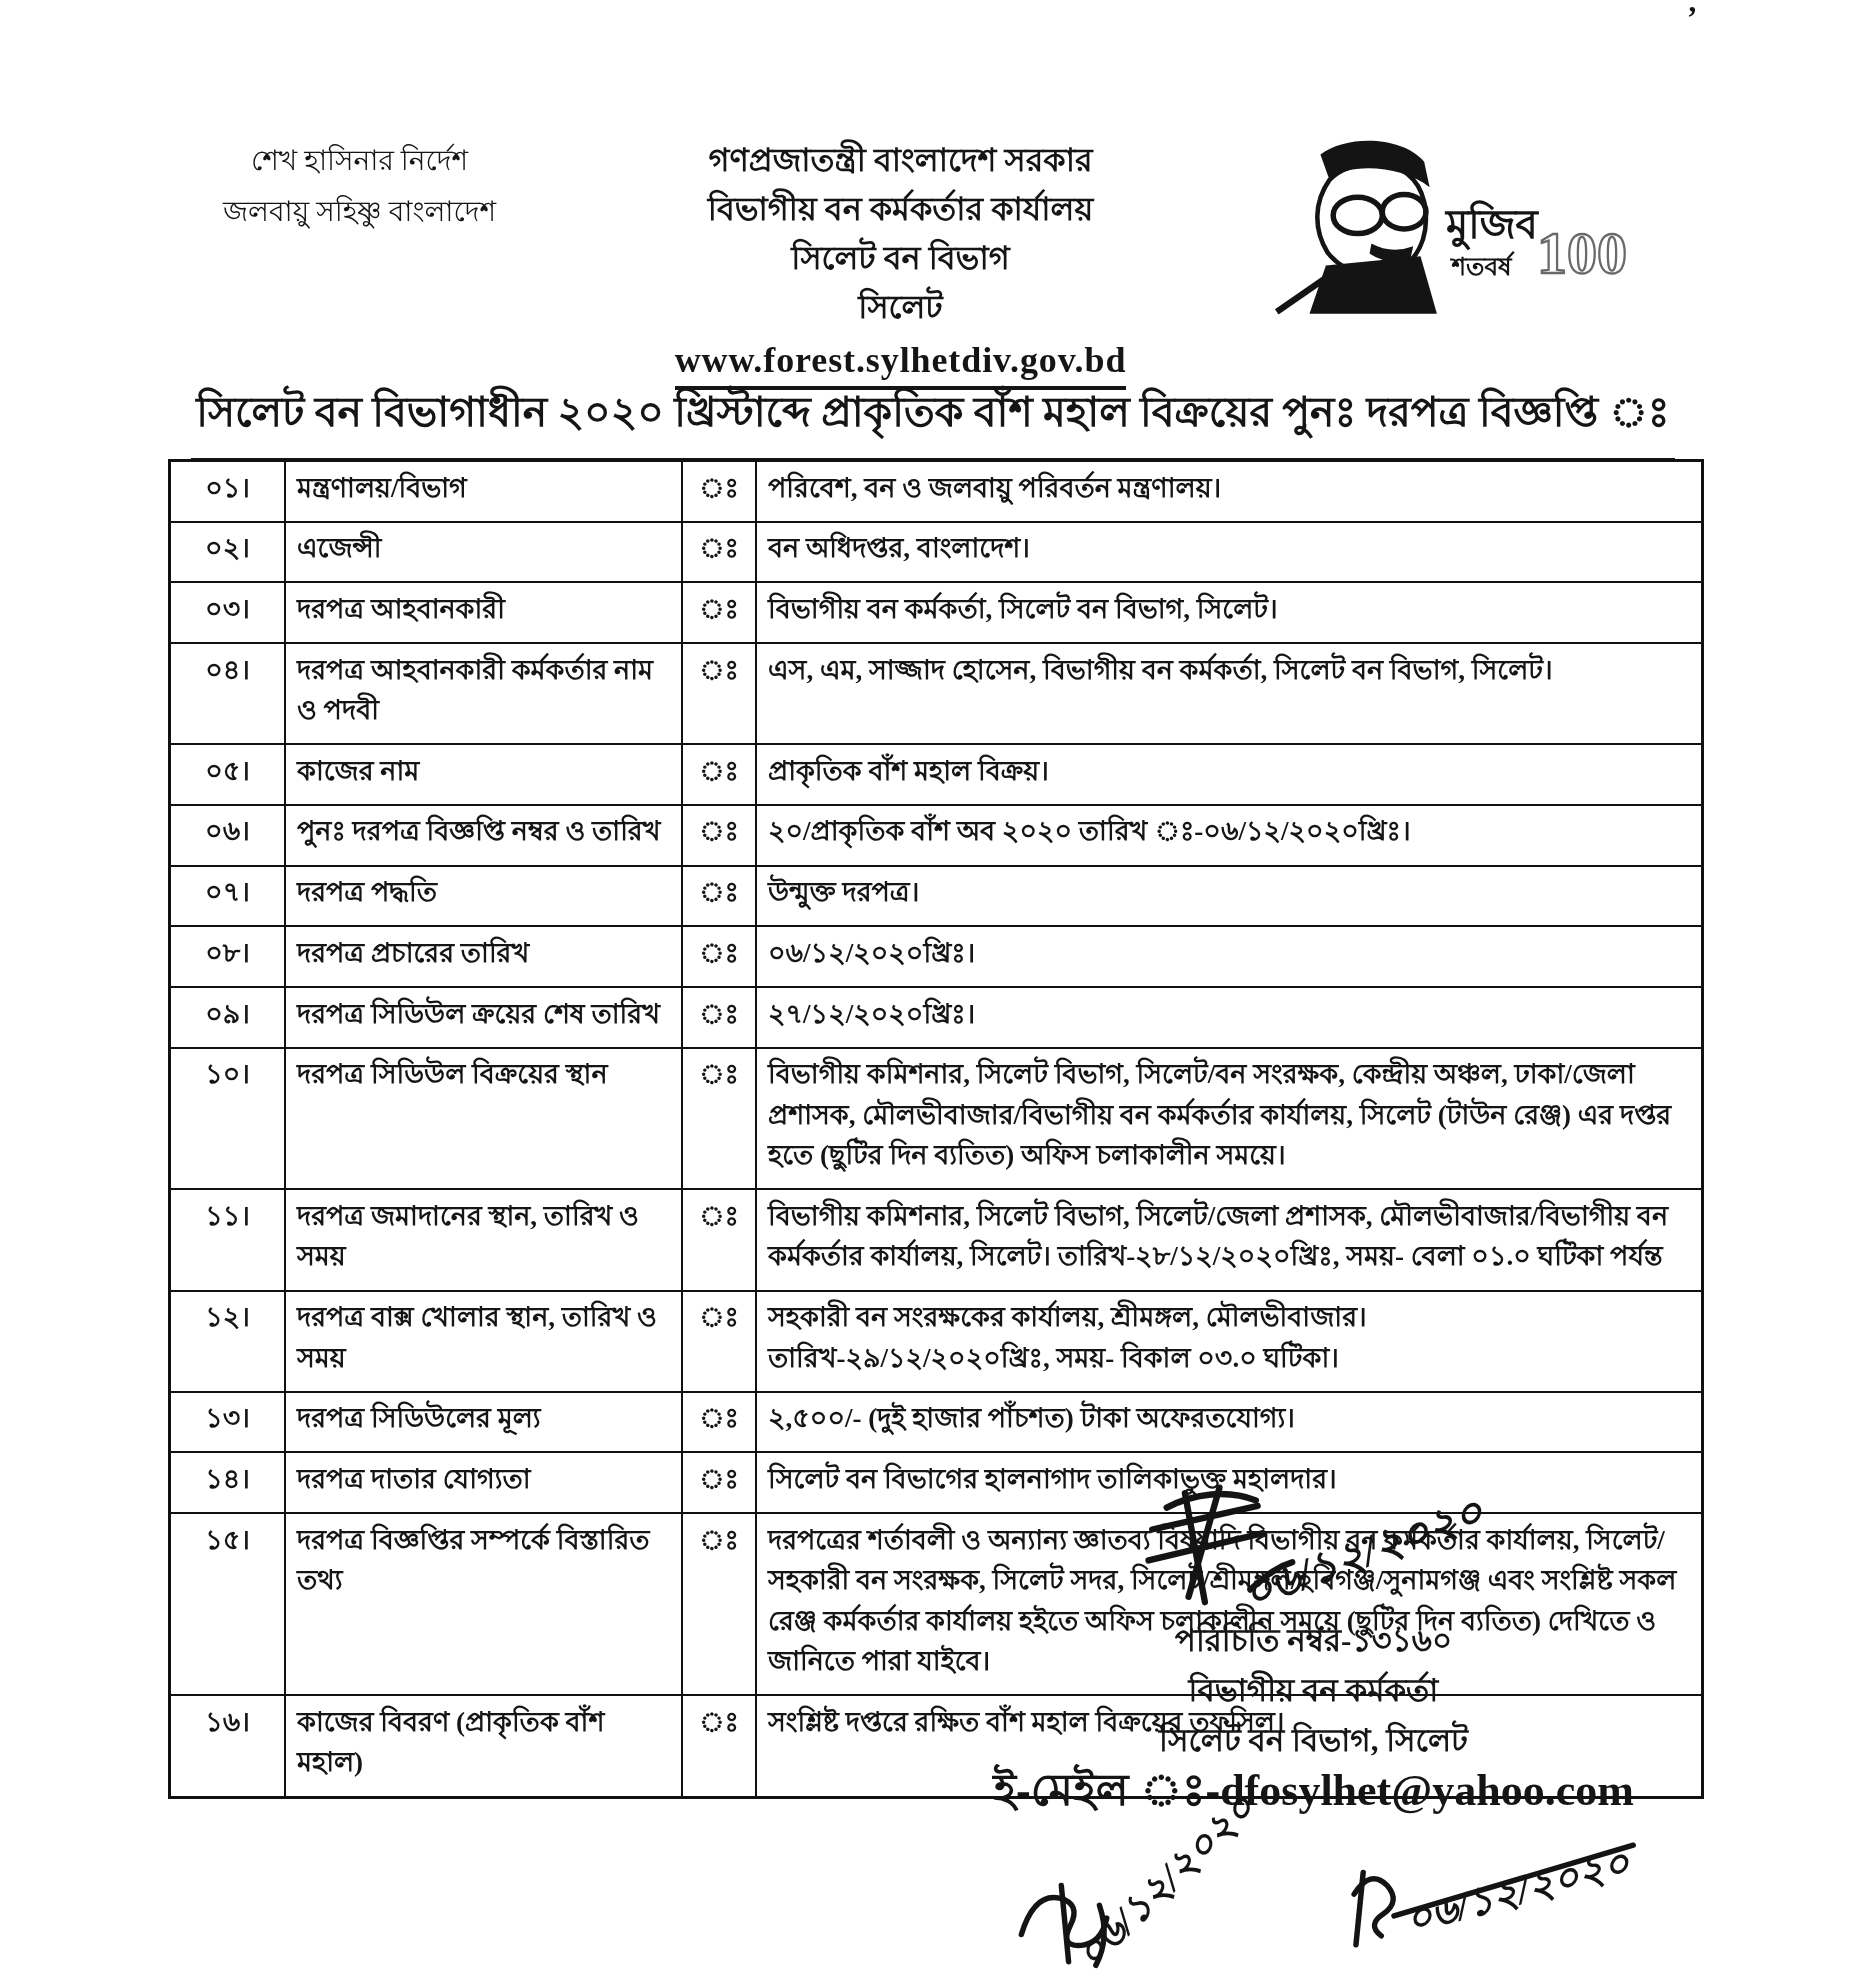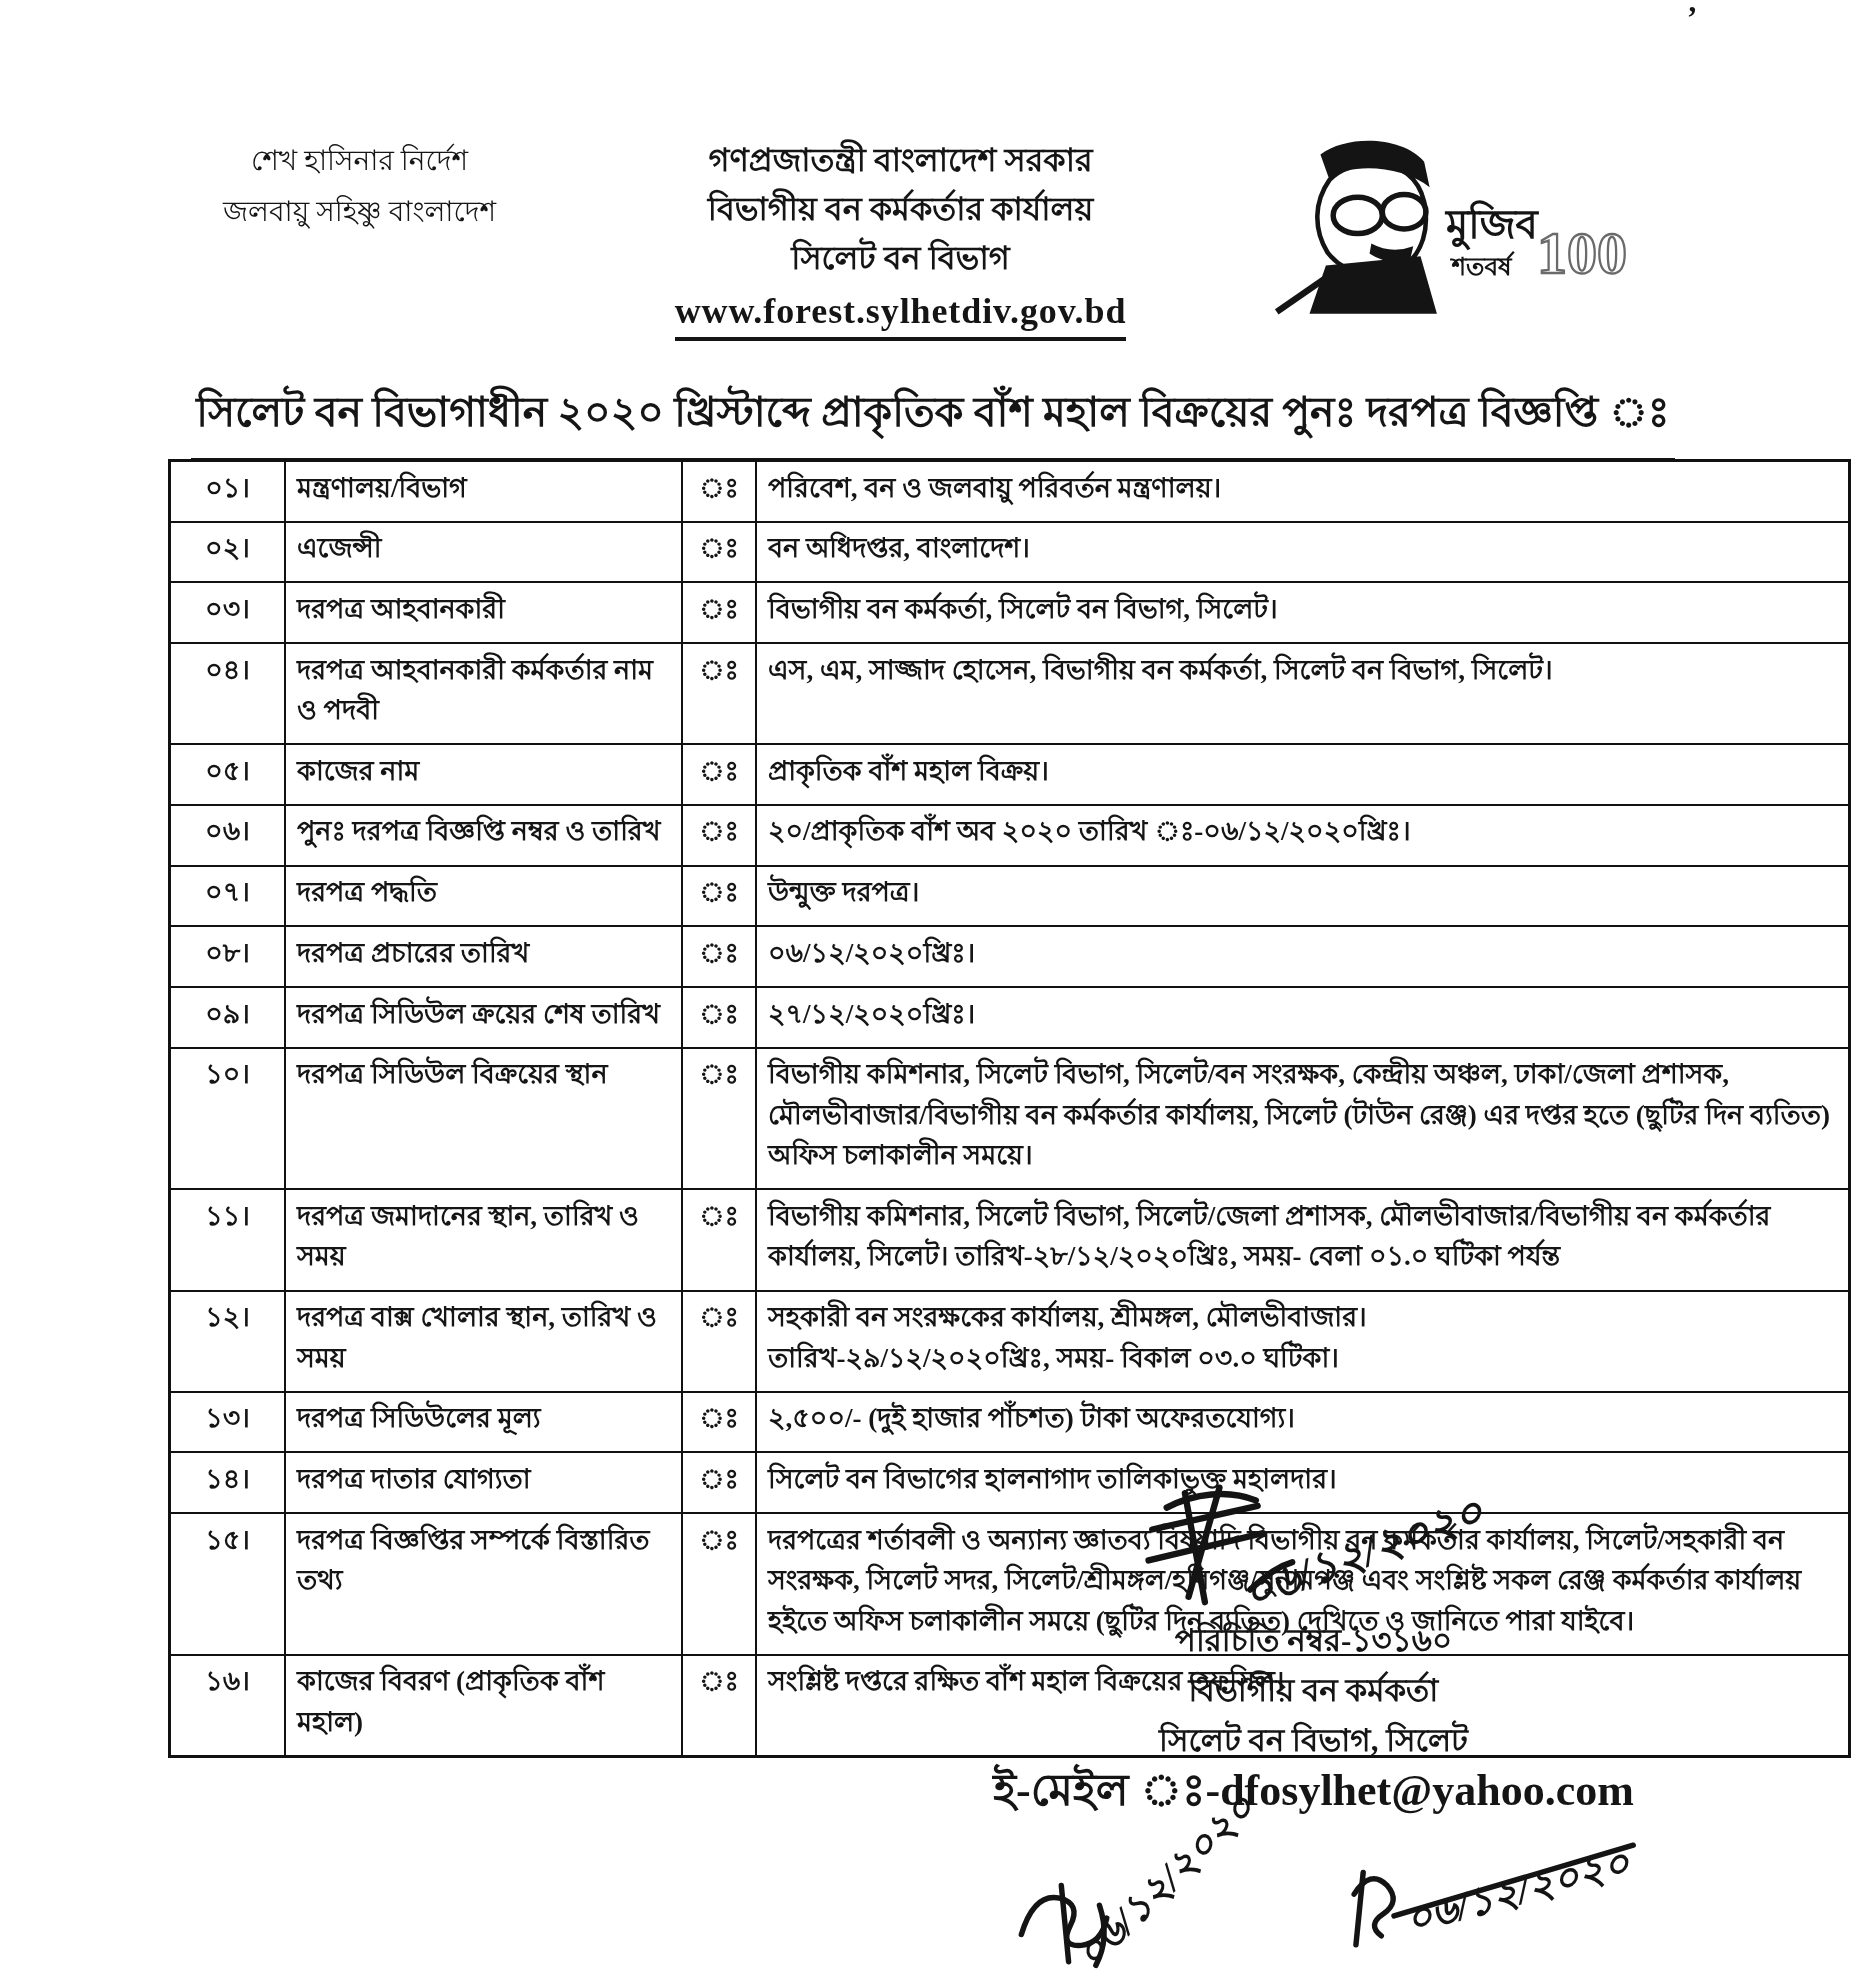--- a/index.html
+++ b/index.html
@@ -30,21 +30,21 @@
   
   .title-wrap{left:0;top:380px;width:1866px;text-align:center;}
   .doc-title{
     display:inline-block;
     font-size:41px;font-weight:700;
     border-bottom:4.5px solid #151515;
     padding:0 5.5px 9px 5.5px;
   }
   
   table.tender{
-    position:absolute;left:168px;top:459px;width:1683px;
+    position:absolute;left:168px;top:459px;width:1536px;
     border-collapse:collapse;border:3.6px solid #111;
     table-layout:fixed;
   }
   table.tender td{
     border:2.7px solid #111;
     vertical-align:top;
     font-size:27px;font-weight:700;line-height:1.5;
     padding:5.5px 11px 12.7px 11px;
   }
   td.c-sl{width:91px;text-align:center;padding-left:3.6px;padding-right:3.6px;}
@@ -69,20 +69,21 @@
 
   <div class="abs slogan">
     <div>শেখ হাসিনার নির্দেশ</div>
     <div>জলবায়ু সহিষ্ণু বাংলাদেশ</div>
   </div>
 
   <div class="abs letterhead">
     <div>গণপ্রজাতন্ত্রী বাংলাদেশ সরকার</div>
     <div>বিভাগীয় বন কর্মকর্তার কার্যালয়</div>
     <div>সিলেট বন বিভাগ</div>
+    <div>সিলেট</div>
     <div class="website">www.forest.sylhetdiv.gov.bd</div>
   </div>
 
   <div class="abs logo-box">
     <svg width="364" height="205" viewBox="0 0 400 225">
       <path d="M62,30 C92,8 152,10 176,38 L182,66 C152,42 92,38 72,58 Z" fill="#141414"></path>
       <path d="M72,58 C55,82 54,112 70,138 C90,164 132,170 154,153 C174,138 182,112 176,82 C170,56 150,40 122,40 C102,40 84,46 72,58 Z" fill="none" stroke="#141414" stroke-width="5"></path>
       <ellipse cx="103" cy="97" rx="27" ry="20" fill="none" stroke="#141414" stroke-width="6"></ellipse>
       <ellipse cx="154" cy="93" rx="24" ry="19" fill="none" stroke="#141414" stroke-width="6"></ellipse>
       <line x1="128" y1="95" x2="132" y2="93" stroke="#141414" stroke-width="6"></line>

